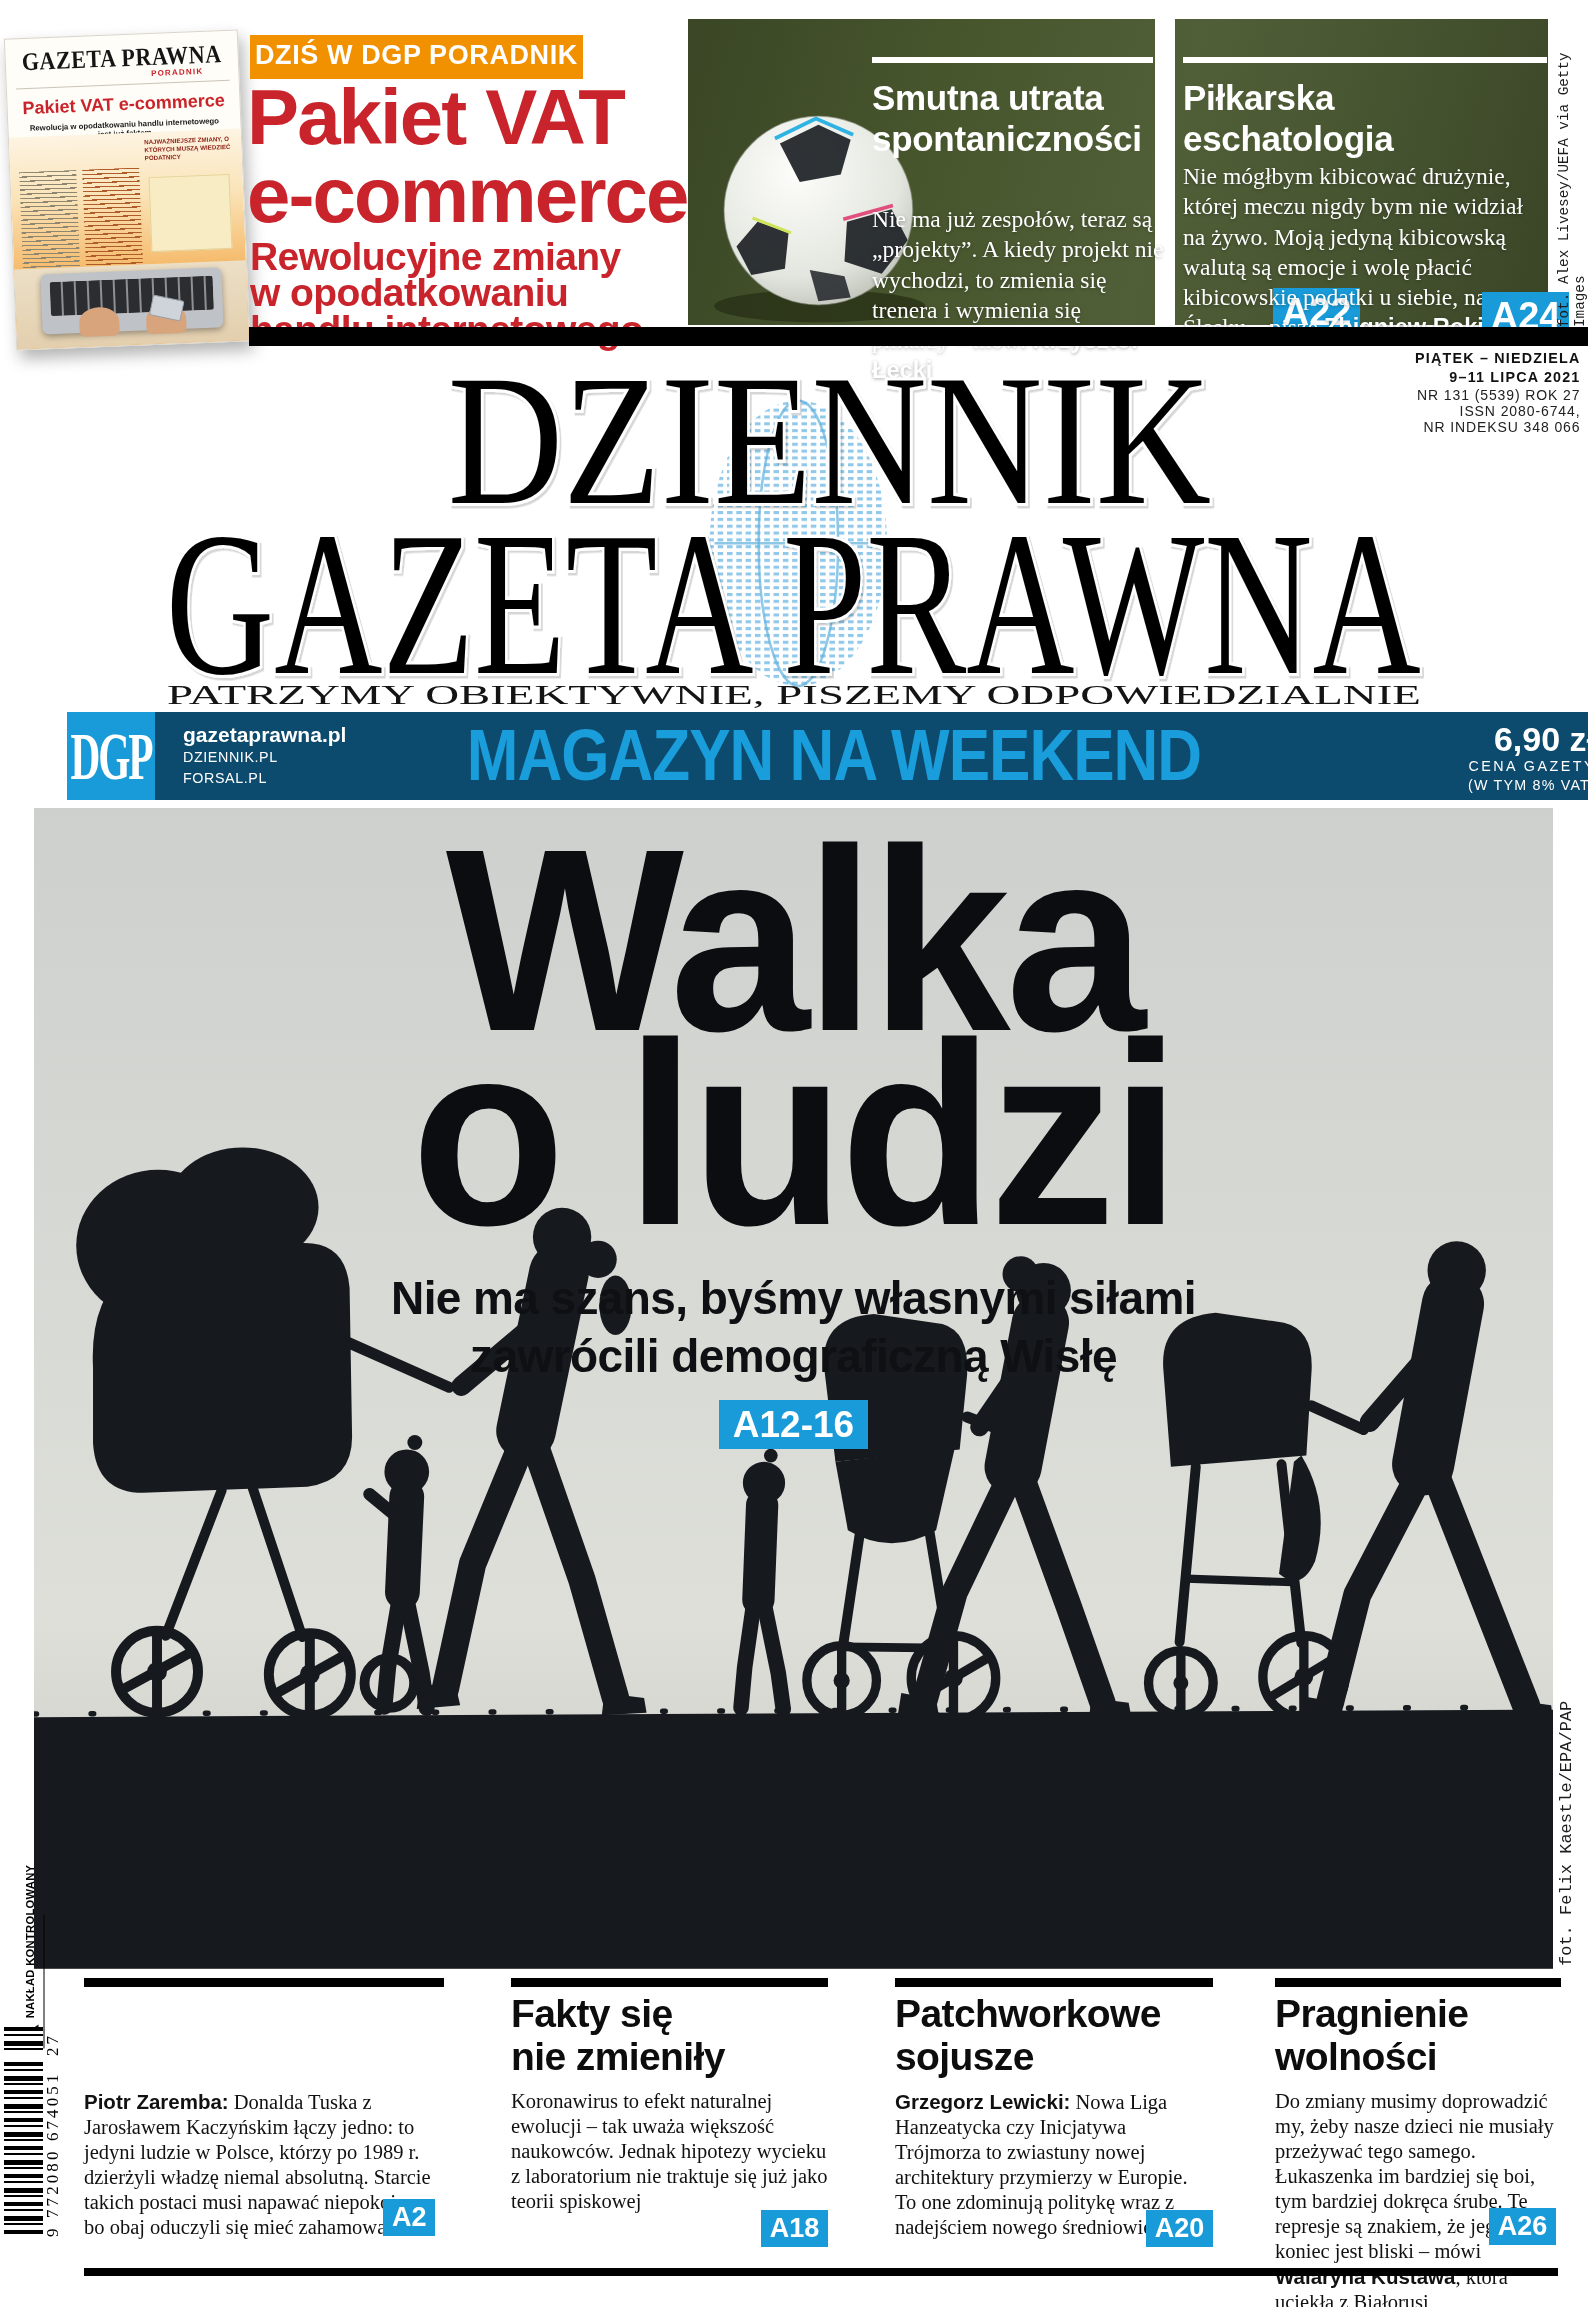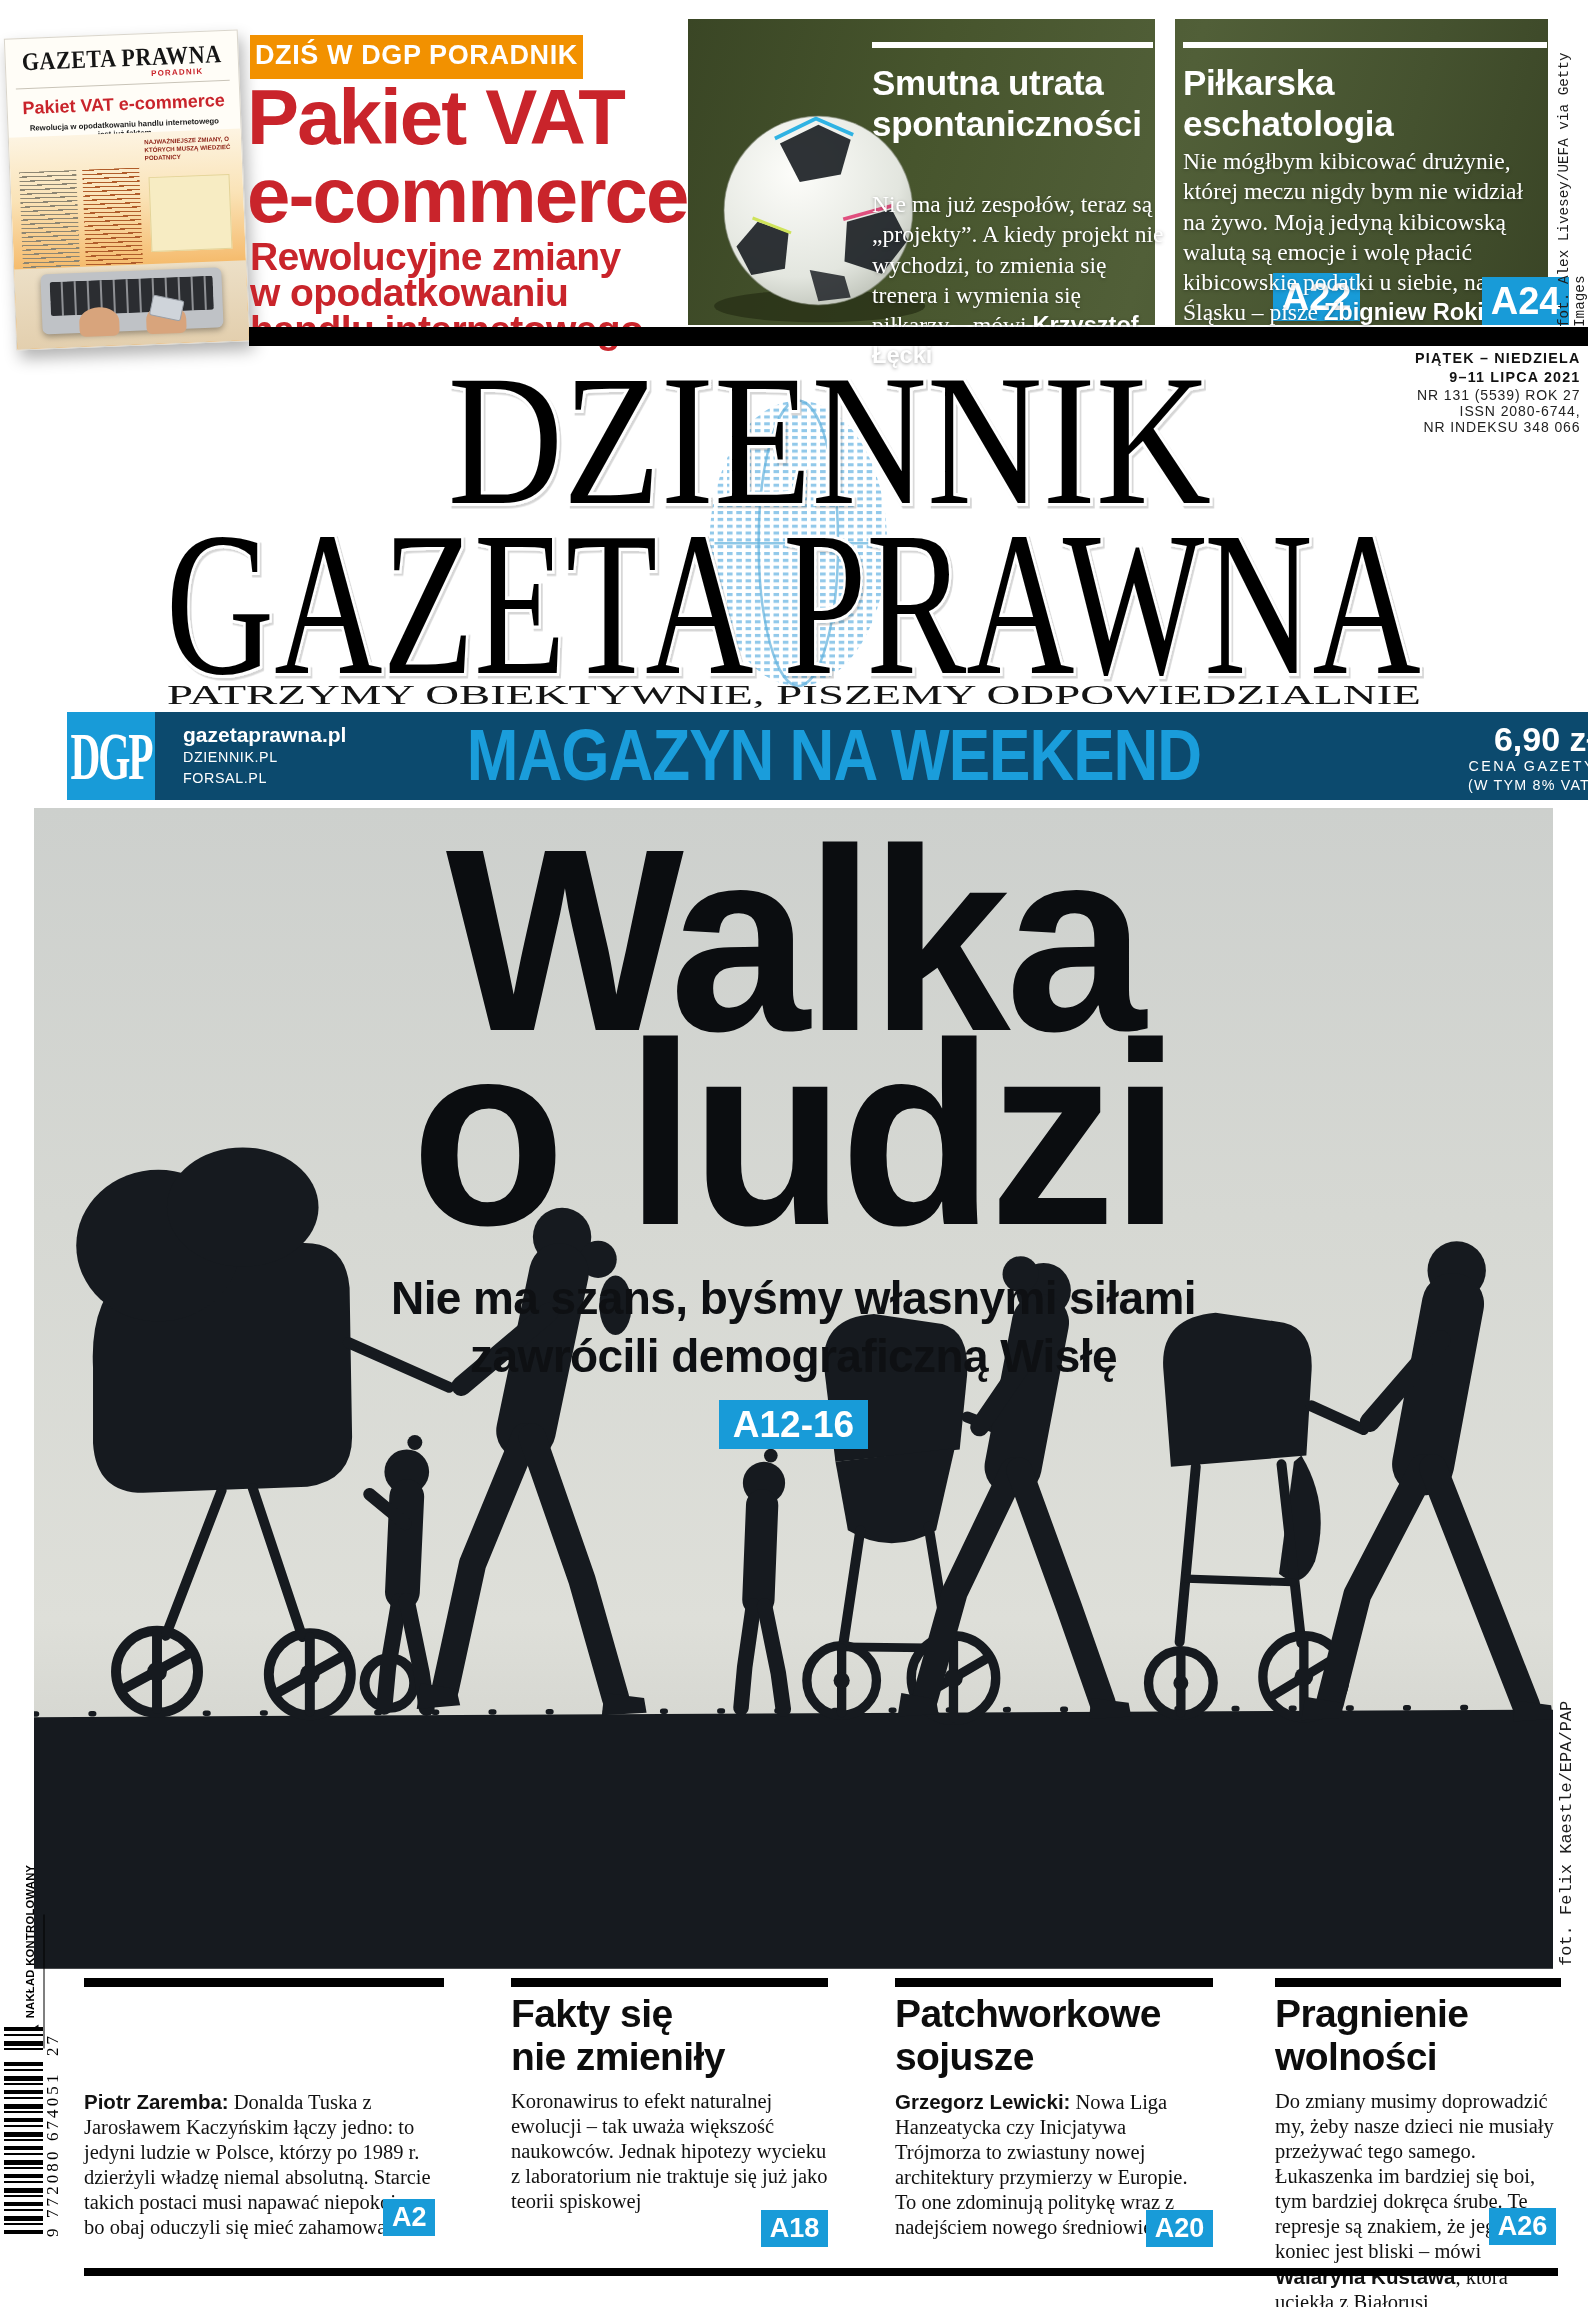--- a/index.html
+++ b/index.html
@@ -51,21 +51,21 @@
   
   .promo-badge{left:250px;top:35px;height:44px;line-height:40px;padding:0 5px;background:var(--orange);
                color:#fff;font-size:27px;font-weight:bold;letter-spacing:0.6px;}
   .promo-h1{left:247px;top:78px;color:var(--red);font-weight:bold;font-size:78px;line-height:1.0;letter-spacing:-1.9px;}
   .promo-sub{left:250px;top:239px;color:var(--red);font-weight:bold;font-size:39px;line-height:0.93;letter-spacing:-0.6px;}
 
   
   .teasers{left:688px;top:18.6px;width:860px;height:306px;
            background:linear-gradient(105deg,#3a4625 0%,#47552d 28%,#515f38 55%,#45522f 80%,#3a4526 100%);}
   .tz-gutter{position:absolute;left:467px;top:0;width:20px;height:306px;background:#fff;}
-  .tz{position:absolute;color:#fff;}
+  .tz{position:absolute;color:#fff;margin-top:15px;}
   .tz-rule{height:6.2px;background:#fff;margin-bottom:13.7px;}
   .tz h2{font-size:35px;line-height:1.18;letter-spacing:-0.3px;}
   .tz .tz-body{position:absolute;font-family:"Liberation Serif",serif;font-size:23.6px;line-height:1.28;
                text-shadow:0 1.2px 3.7px rgba(0,0,0,.35);}
   .tz .tz-body b{font-family:"Liberation Sans",sans-serif;font-weight:bold;}
   .pbadge{display:inline-block;background:var(--blue);color:#fff;font-weight:bold;font-family:"Liberation Sans",sans-serif;
           font-size:38px;line-height:1.0;padding:5px 8.7px;}
   .tz-badge{position:absolute;}
   .vcredit{position:absolute;writing-mode:vertical-rl;transform:rotate(180deg);
            font-family:"Liberation Mono",monospace;color:#1d1d1d;}

